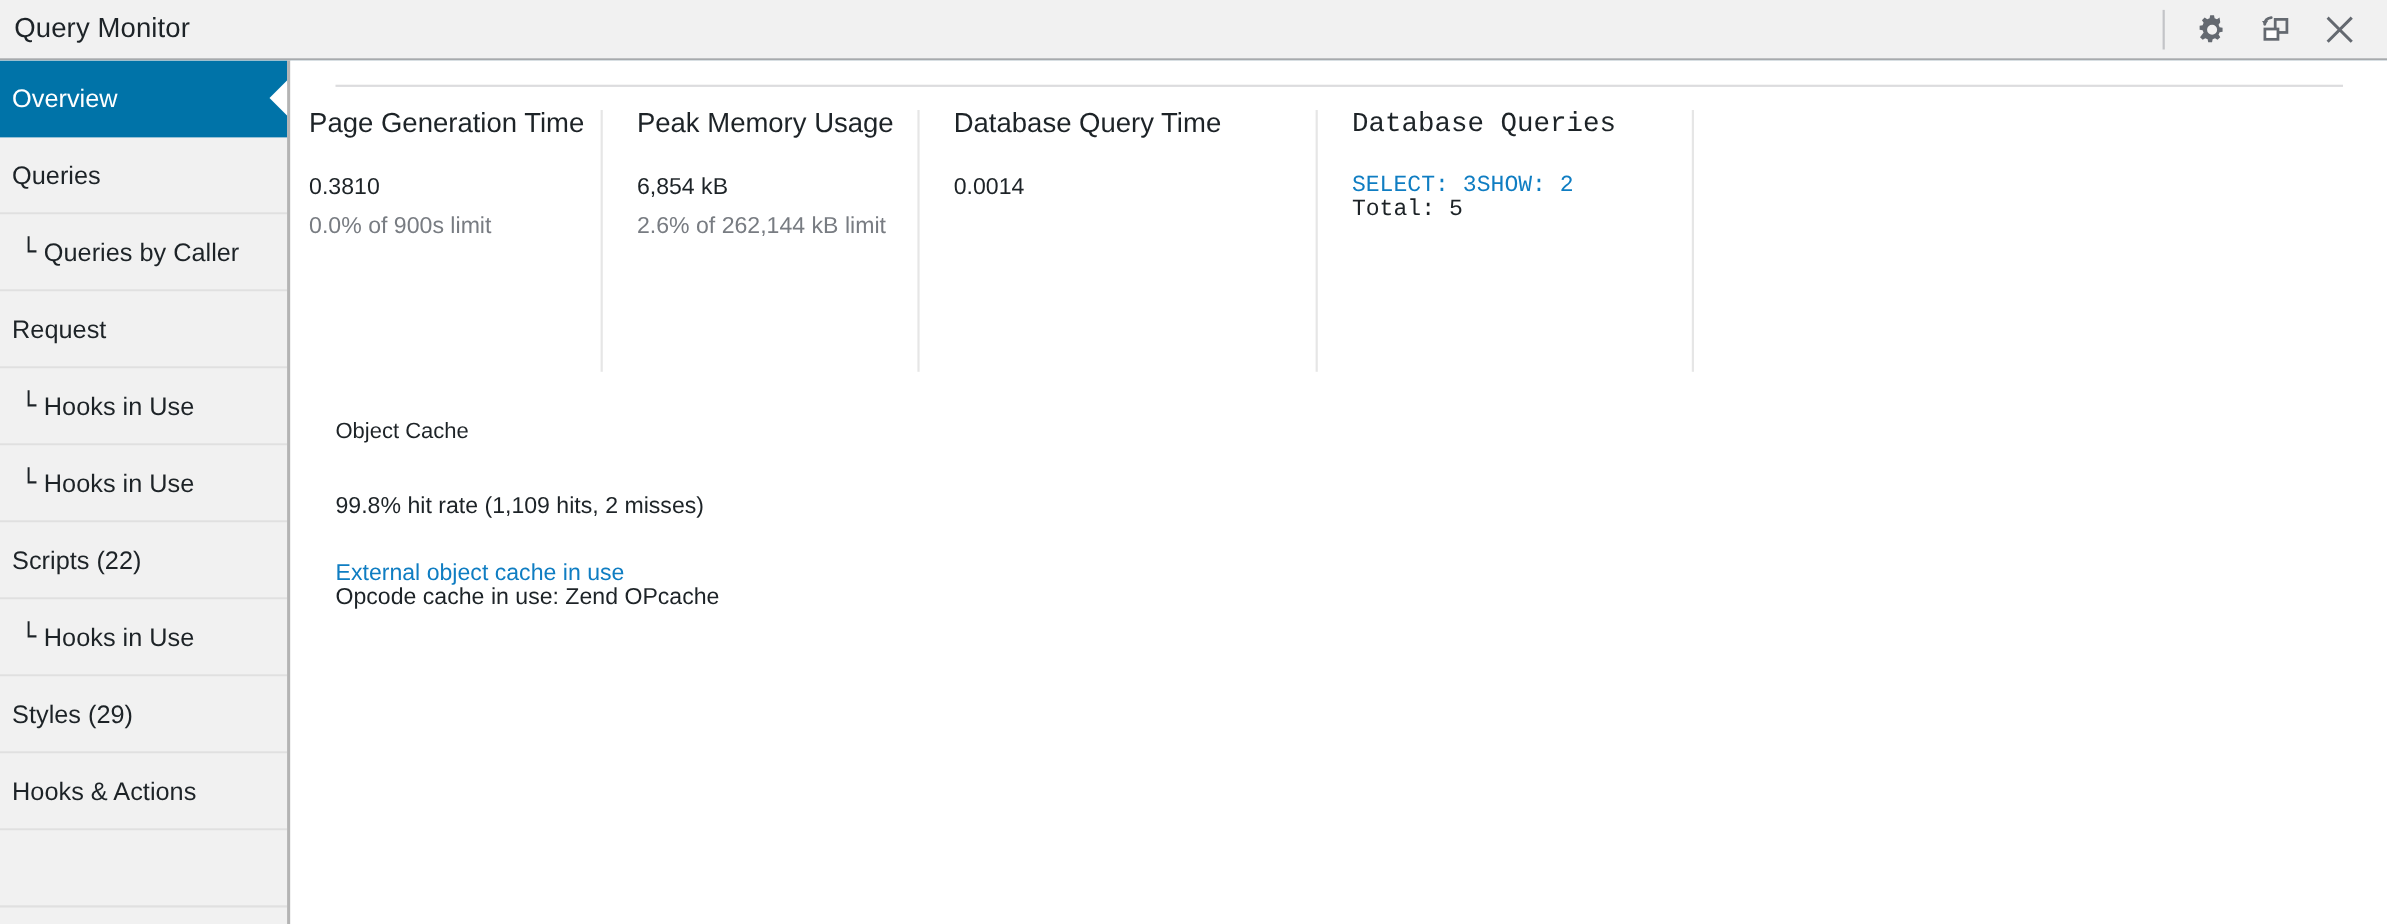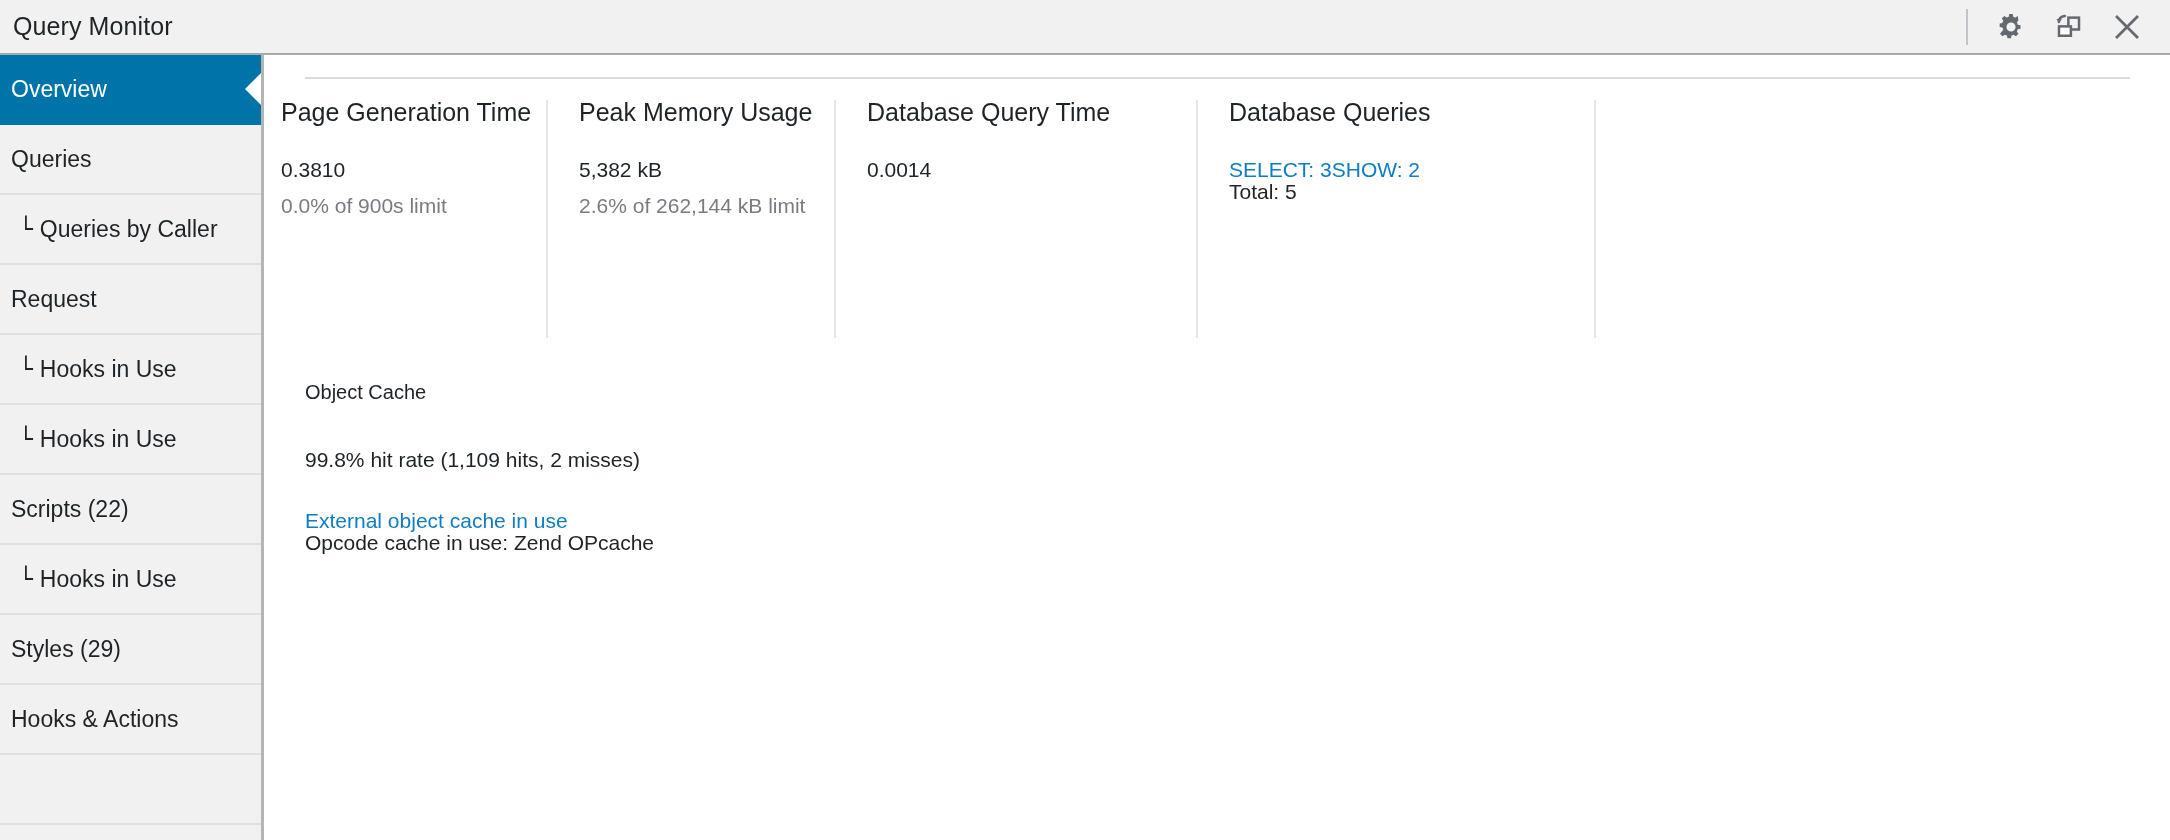--- a/index.html
+++ b/index.html
@@ -155,21 +155,21 @@
   .qm-panel {
     box-sizing: border-box;
     padding-right: 28px;
     border-right: 2px solid #e6e6e6;
     min-height: 238px;
   }
   .qm-panel + .qm-panel { padding-left: 31px; }
   .qm-panel-w0 { width: 267px; }
   .qm-panel-w1 { width: 288px; }
   .qm-panel-w2 { width: 362px; }
-  .qm-panel-w3 { width: 398px; }
+  .qm-panel-w3 { width: 342px; font-family: Liberation Mono, monospace; }
 
   .qm-panel-title {
     font-size: 25px;
     line-height: 1;
     color: #1d2327;
     margin: 0 0 34px 0;
     font-weight: normal;
     white-space: nowrap;
   }
   .qm-panel-value {
@@ -302,21 +302,21 @@
       <div class="qm-rule"></div>
 
       <div class="qm-panels" id="panels">
           <div class="qm-panel qm-panel-w0">
             <h2 class="qm-panel-title">Page Generation Time</h2>
             <div class="qm-panel-value">0.3810</div>
             <div class="qm-panel-sub">0.0% of 900s limit</div>
           </div>
           <div class="qm-panel qm-panel-w1">
             <h2 class="qm-panel-title">Peak Memory Usage</h2>
-            <div class="qm-panel-value">5,382 kB</div>
+            <div class="qm-panel-value">6,854 kB</div>
             <div class="qm-panel-sub">2.6% of 262,144 kB limit</div>
           </div>
           <div class="qm-panel qm-panel-w2">
             <h2 class="qm-panel-title">Database Query Time</h2>
             <div class="qm-panel-value">0.0014</div>
           </div>
           <div class="qm-panel qm-panel-w3"><h2 class="qm-panel-title">Database Queries</h2><a class="qm-qline is-link">SELECT: 3</a><a class="qm-qline is-link">SHOW: 2</a><div class="qm-qline">Total: 5</div></div>
         </div>
 
       <section class="qm-section">

